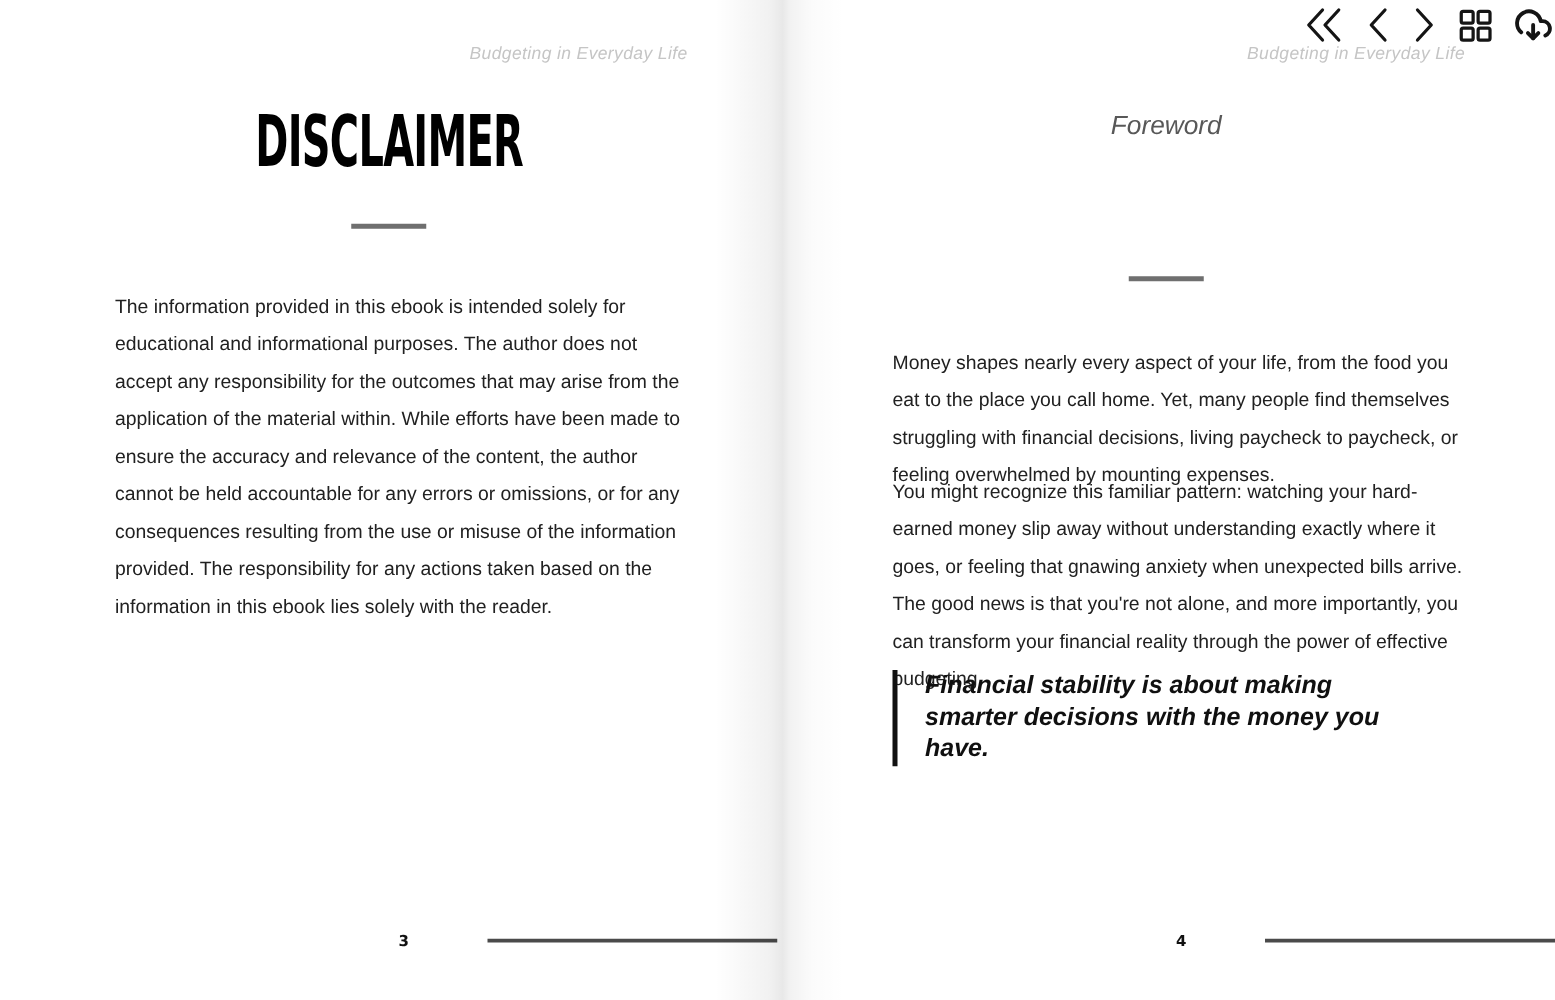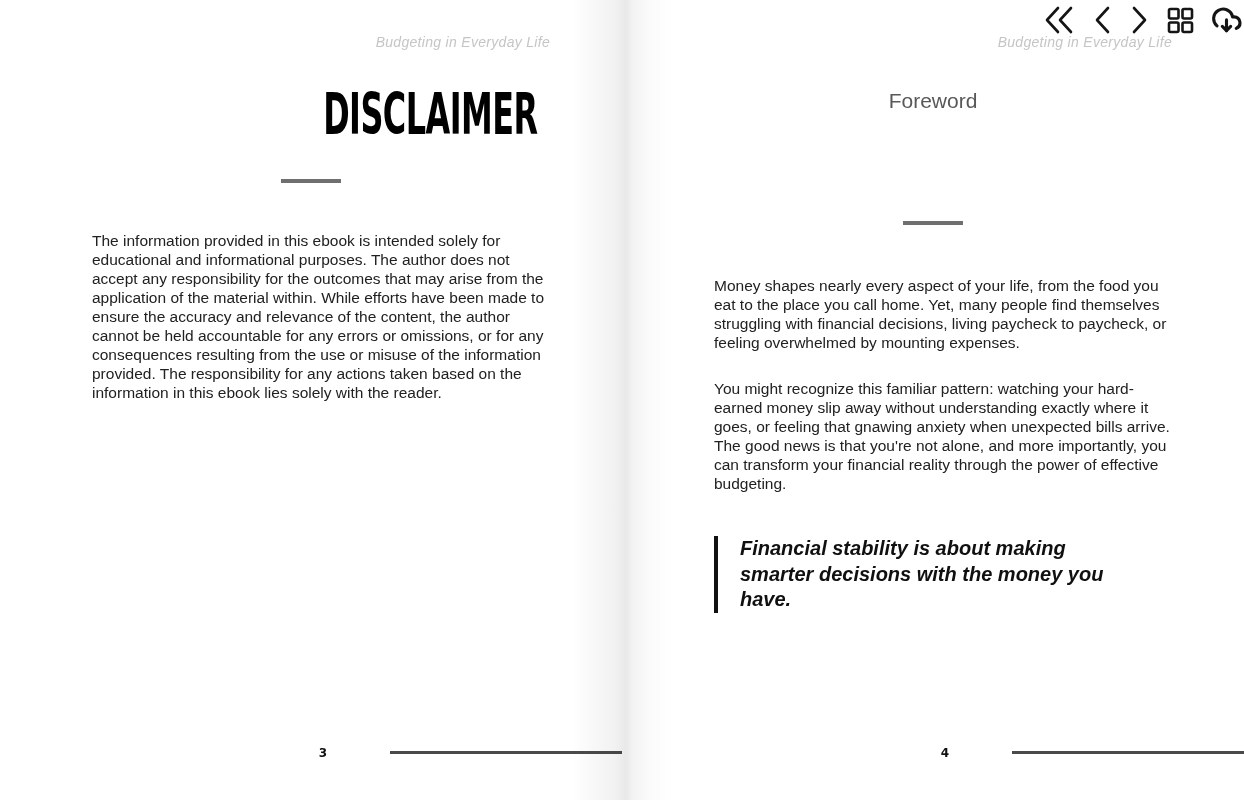--- a/index.html
+++ b/index.html
@@ -37,33 +37,34 @@
     color: #c5c5c5;
     white-space: nowrap;
   }
 
   .kicker {
     position: absolute;
     top: 89px;
     left: 0;
     width: 622px;
     text-align: center;
+    font-style: italic;
     font-size: 21px;
     color: #585858;
   }
 
   .chapter-title {
     position: absolute;
     left: 0;
     width: 622px;
     margin: 0;
     text-align: center;
     color: #000000;
   }
-  .title-left  { top: 86px; text-align: right; }
+  .title-left  { top: 86px; }
   .title-right { top: 131px; }
   .condensed {
     display: inline-block;
     font-family: "DejaVu Sans", sans-serif;
     font-weight: bold;
     font-size: 57px;
     line-height: 1;
     letter-spacing: -1px;
     white-space: nowrap;
     transform: scaleX(0.56);
@@ -79,21 +80,21 @@
   }
   .rule-left  { top: 179px; }
   .rule-right { top: 221px; }
 
   .body-text {
     position: absolute;
     left: 92px;
     width: 462px;
     margin: 0;
     font-size: 15.5px;
-    line-height: 19px;
+    line-height: 30px;
     color: #212121;
   }
   .body-disclaimer { top: 231px; }
   .para-1 { top: 276px; }
   .para-2 { top: 379px; }
   .para-3 { top: 635px; }
 
   .quote {
     position: absolute;
     left: 92px;

